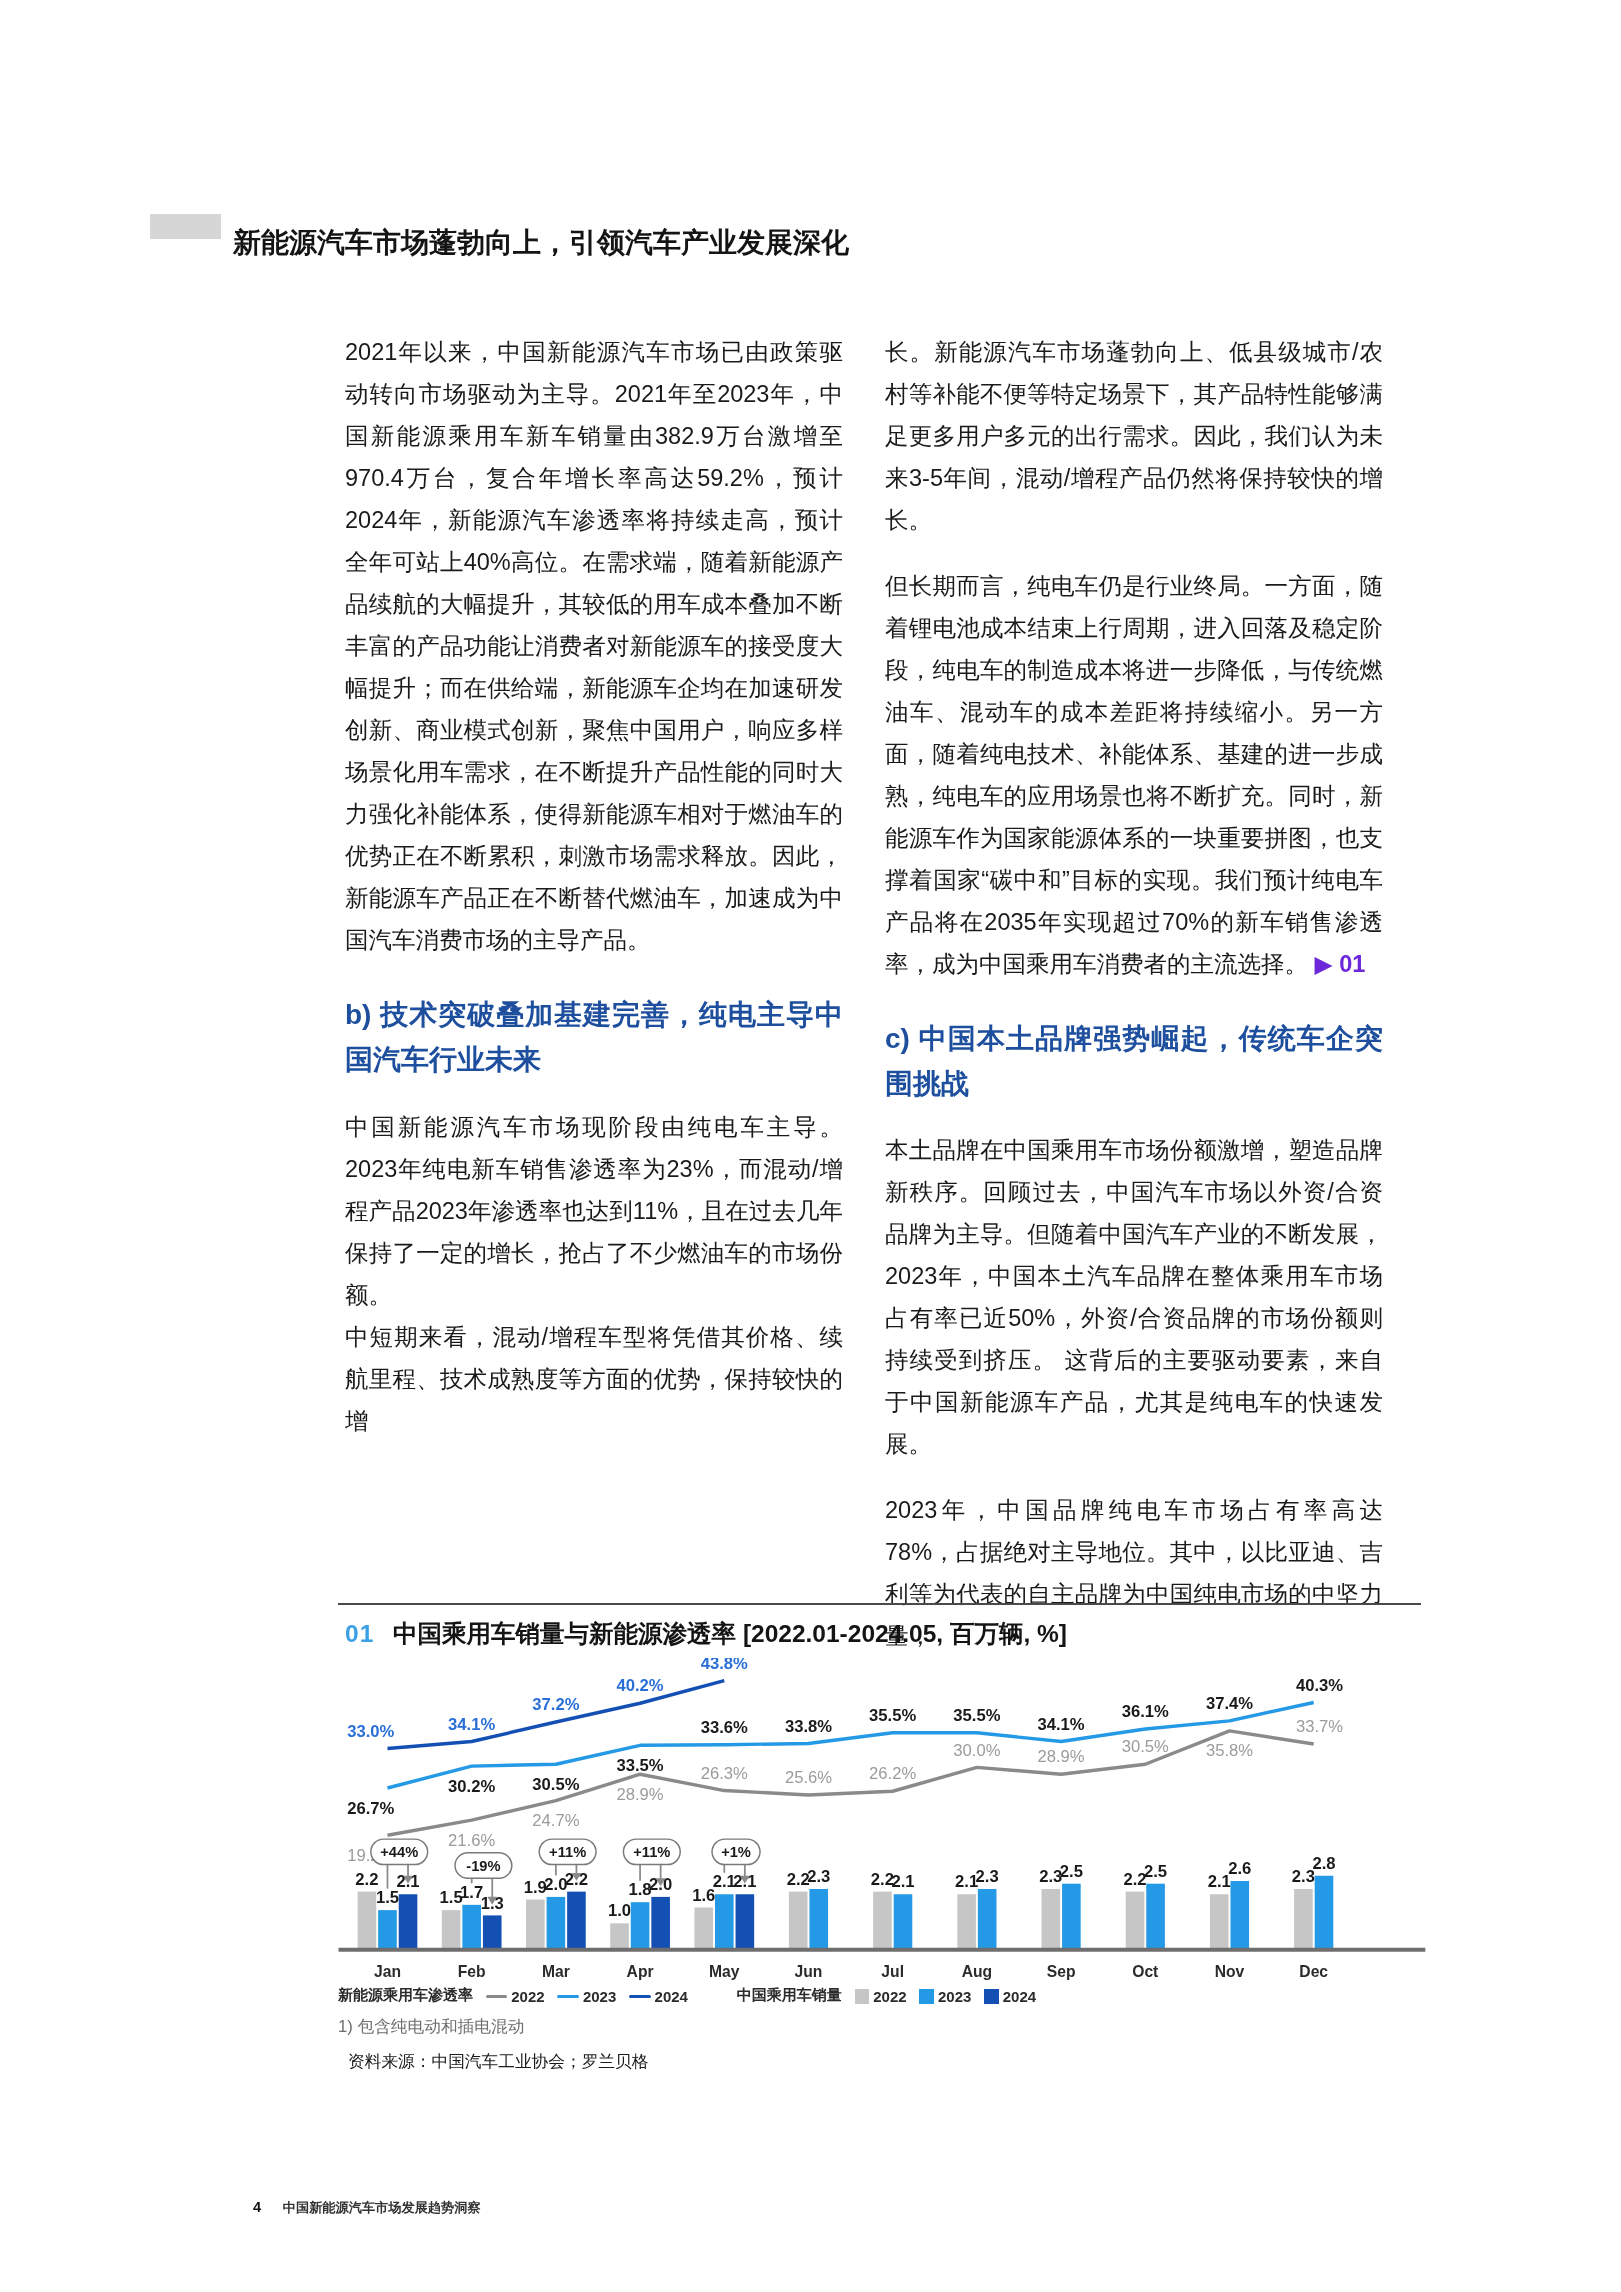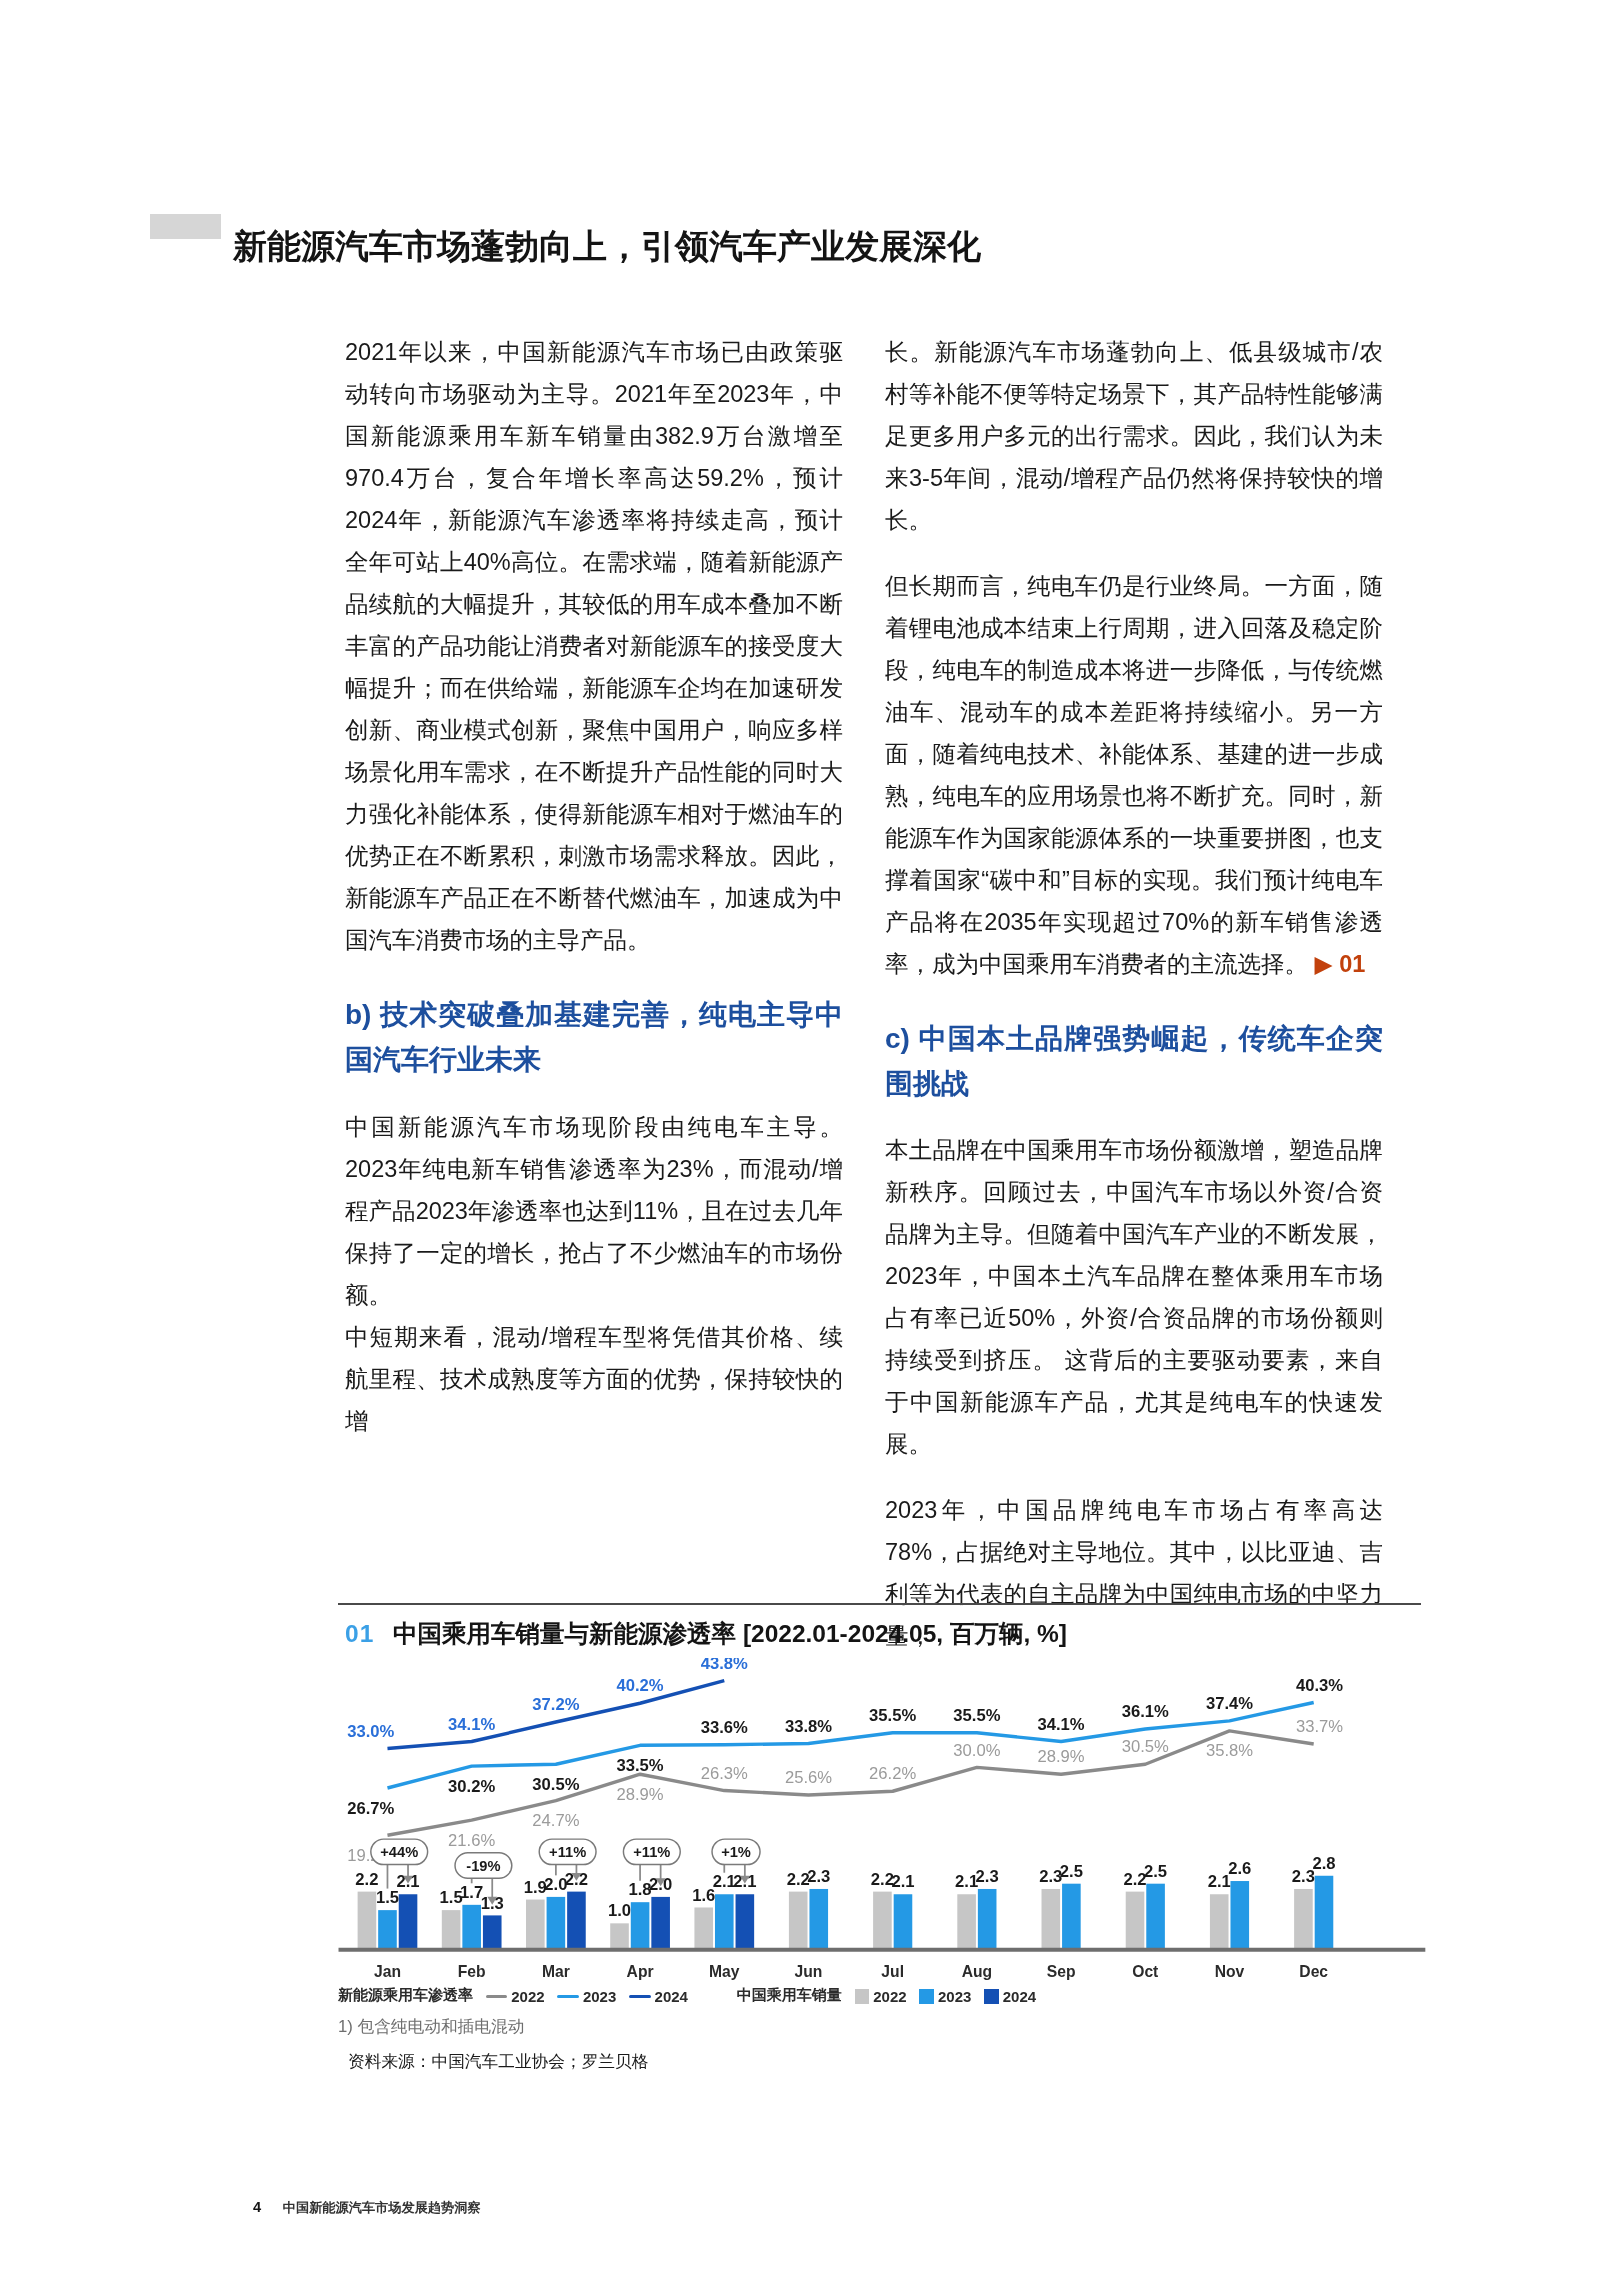--- a/index.html
+++ b/index.html
@@ -1,31 +1,31 @@
 <!DOCTYPE html>
 <html><head>
 <meta charset="utf-8">
 <style>
   html,body{margin:0;padding:0;background:#ffffff;}
   body{width:1621px;height:2293px;position:relative;overflow:hidden;
        font-family:"Liberation Sans","DejaVu Sans",sans-serif;color:#1a1a1a;}
   .abs{position:absolute;}
   
   .deco-bar{left:150px;top:214px;width:71px;height:24.5px;background:#d6d6d6;}
-  .page-title{left:233px;top:196px;width:1176px;font-size:34px;font-weight:700;line-height:55px;color:#141414;}
+  .page-title{left:233px;top:196px;width:1176px;font-size:28px;font-weight:700;line-height:55px;color:#141414;}
   
   .col{width:498px;text-align:justify;}
   .col-left{left:345px;top:331px;}
   .col-right{left:885px;top:331px;}
   .col h2{font-size:28px;line-height:45px;font-weight:700;color:#1d4f9e;margin:31px 0 23.5px 0;}
   .col h2.first{margin-top:0;}
   .para{font-size:23.5px;line-height:42px;margin:0 0 23.5px 0;}
   .para.no-gap{margin-bottom:0;}
   .para strong{font-weight:400;}
-  .figref{color:#c2410c;font-weight:700;white-space:nowrap;}
+  .figref{color:#6d28d9;font-weight:700;white-space:nowrap;}
   
   .fig-divider{left:338px;top:1603px;width:1083px;height:2px;background:#4a4a4a;}
   .fig-head{left:345px;top:1617px;width:1176px;font-size:24.5px;font-weight:700;}
   .fig-no{color:#3ba0e6;margin-right:12px;letter-spacing:1px;}
   .fig-title{color:#141414;}
   #chart{left:333px;top:1658px;width:1137px;height:328px;}
   svg text{font-family:"Liberation Sans","DejaVu Sans",sans-serif;}
   .bar-label{font-size:17px;font-weight:700;fill:#1a1a1a;}
   .pct-2022{font-size:17px;font-weight:400;fill:#9b9b9b;}
   .pct-2023{font-size:17px;font-weight:700;fill:#1a1a1a;}

